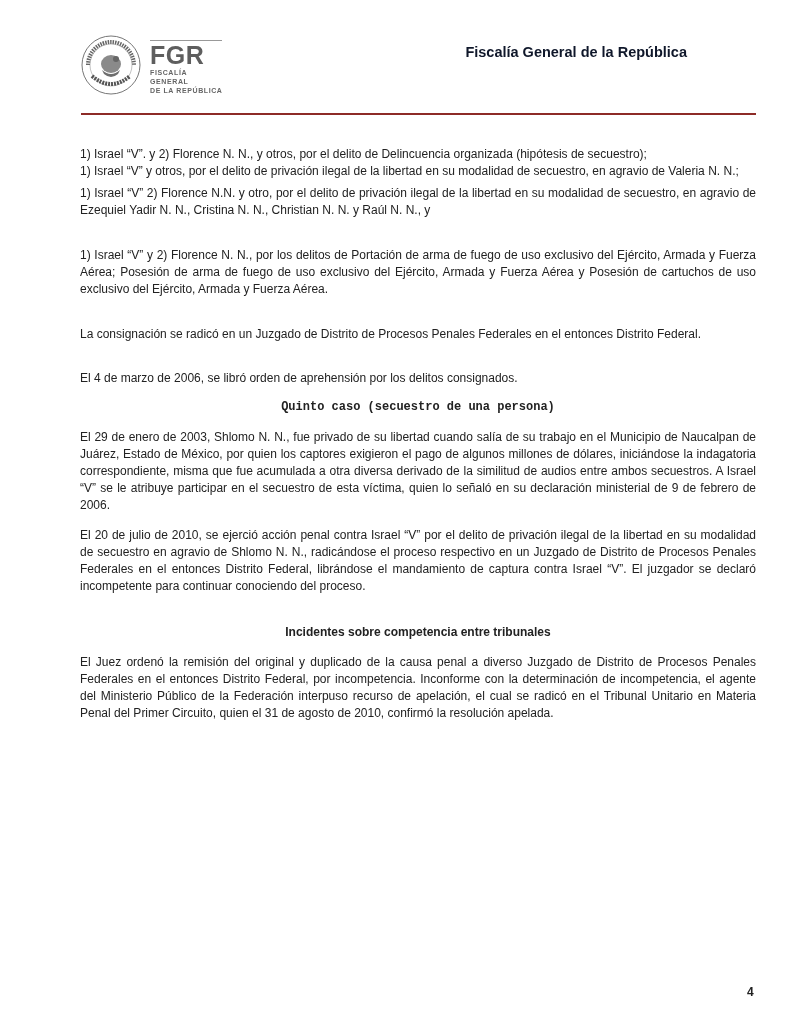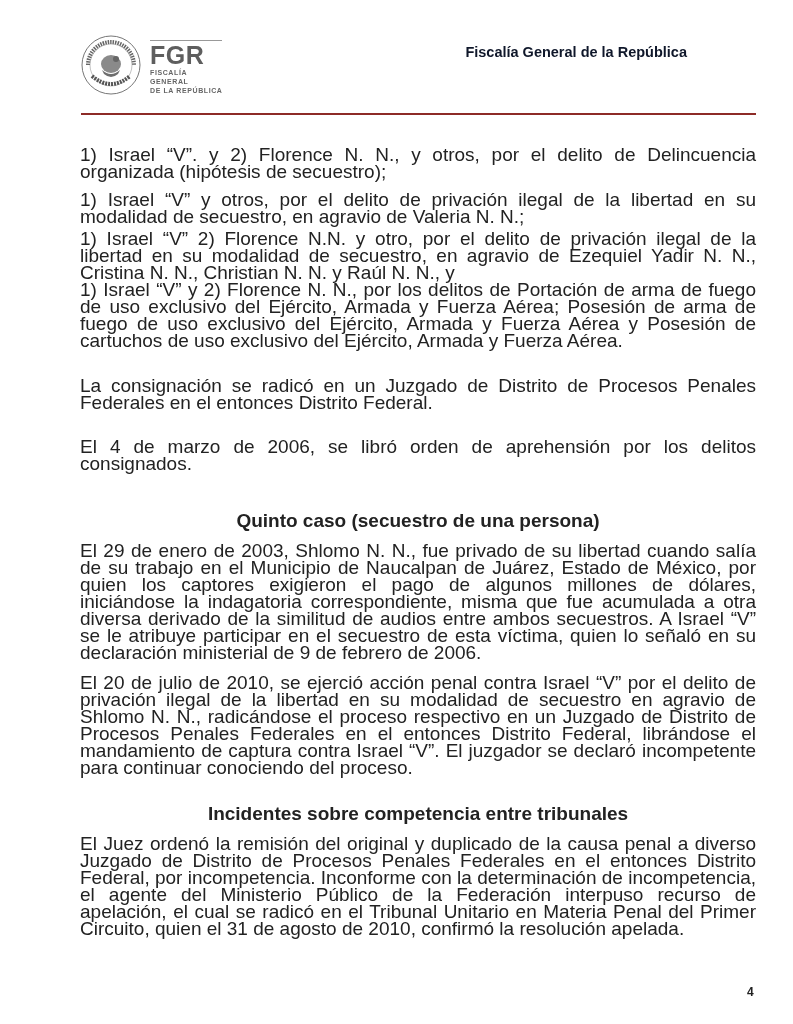--- a/index.html
+++ b/index.html
@@ -6,21 +6,21 @@
     body { width: 793px; height: 1024px; position: relative; overflow: hidden;
            font-family: "Liberation Sans", "DejaVu Sans", sans-serif; color: #222; }
     .header { position: absolute; left: 0; top: 0; width: 724px; height: 120px; }
     .seal { position: absolute; left: 80px; top: 34px; width: 62px; height: 62px; }
     .logo-block { position: absolute; left: 150px; top: 40px; width: 75px; }
     .logo-topline { width: 72px; height: 1px; background: #999; margin-bottom: 1px; }
     .logo-fgr { font-size: 25px; font-weight: bold; color: #5e5e5e; letter-spacing: 0.5px; line-height: 26px; }
     .logo-sub { font-size: 7px; color: #666; letter-spacing: 0.6px; line-height: 9px; font-weight: bold; }
     .header-title { position: absolute; right: 37px; top: 44px; font-size: 14.5px; font-weight: bold; color: #0f172a; }
     .rule { position: absolute; left: 81px; top: 113px; width: 675px; height: 2px; background: #8d2b27; }
-    .content { position: absolute; left: 80px; top: 146px; width: 676px; font-size: 19px; line-height: 17px; color: #222; }
+    .content { position: absolute; left: 80px; top: 146px; width: 676px; font-size: 12px; line-height: 17px; color: #222; }
     .content p { margin: 0; text-align: justify; }
     .h { text-align: center !important; font-weight: bold; }
     .page-number { position: absolute; left: 747px; top: 985px; font-size: 12px; font-weight: bold; color: #222; }
   </style>
 </head>
 <body>
 
 <div class="header">
   <svg class="seal" viewBox="0 0 62 62">
     <circle cx="31" cy="31" r="29" fill="none" stroke="#777" stroke-width="1"></circle>
@@ -36,25 +36,25 @@
     <div class="logo-fgr">FGR</div>
     <div class="logo-sub">FISCALÍA GENERAL</div>
     <div class="logo-sub">DE LA REPÚBLICA</div>
   </div>
   <div class="header-title">Fiscalía General de la República</div>
   <div class="rule"></div>
 </div>
 
 <div class="content">
   <p>1) Israel “V”. y 2) Florence N. N., y otros, por el delito de Delincuencia organizada (hipótesis de secuestro);</p>
-  <p style="margin-top:11px;">1) Israel “V” y otros, por el delito de privación ilegal de la libertad en su modalidad de secuestro, en agravio de Valeria N. N.;</p>
+  <p style="">1) Israel “V” y otros, por el delito de privación ilegal de la libertad en su modalidad de secuestro, en agravio de Valeria N. N.;</p>
   <p style="margin-top:5px;">1) Israel “V” 2) Florence N.N. y otro, por el delito de privación ilegal de la libertad en su modalidad de secuestro, en agravio de Ezequiel Yadir N. N., Cristina N. N., Christian N. N. y Raúl N. N., y</p>
-  <p style="">1) Israel “V” y 2) Florence N. N., por los delitos de Portación de arma de fuego de uso exclusivo del Ejército, Armada y Fuerza Aérea; Posesión de arma de fuego de uso exclusivo del Ejército, Armada y Fuerza Aérea y Posesión de cartuchos de uso exclusivo del Ejército, Armada y Fuerza Aérea.</p>
+  <p style="margin-top:28px;">1) Israel “V” y 2) Florence N. N., por los delitos de Portación de arma de fuego de uso exclusivo del Ejército, Armada y Fuerza Aérea; Posesión de arma de fuego de uso exclusivo del Ejército, Armada y Fuerza Aérea y Posesión de cartuchos de uso exclusivo del Ejército, Armada y Fuerza Aérea.</p>
   <p style="margin-top:28px;">La consignación se radicó en un Juzgado de Distrito de Procesos Penales Federales en el entonces Distrito Federal.</p>
   <p style="margin-top:27px;">El 4 de marzo de 2006, se libró orden de aprehensión por los delitos consignados.</p>
-  <p class="h" style="margin-top:40px;">Quinto caso (secuestro de una persona)</p>
+  <p class="h" style="margin-top:12px;font-family:Liberation Mono, monospace;">Quinto caso (secuestro de una persona)</p>
   <p style="margin-top:13px;">El 29 de enero de 2003, Shlomo N. N., fue privado de su libertad cuando salía de su trabajo en el Municipio de Naucalpan de Juárez, Estado de México, por quien los captores exigieron el pago de algunos millones de dólares, iniciándose la indagatoria correspondiente, misma que fue acumulada a otra diversa derivado de la similitud de audios entre ambos secuestros. A Israel “V” se le atribuye participar en el secuestro de esta víctima, quien lo señaló en su declaración ministerial de 9 de febrero de 2006.</p>
   <p style="margin-top:13px;">El 20 de julio de 2010, se ejerció acción penal contra Israel “V” por el delito de privación ilegal de la libertad en su modalidad de secuestro en agravio de Shlomo N. N., radicándose el proceso respectivo en un Juzgado de Distrito de Procesos Penales Federales en el entonces Distrito Federal, librándose el mandamiento de captura contra Israel “V”. El juzgador se declaró incompetente para continuar conociendo del proceso.</p>
   <p class="h" style="margin-top:29px;">Incidentes sobre competencia entre tribunales</p>
   <p style="margin-top:13px;">El Juez ordenó la remisión del original y duplicado de la causa penal a diverso Juzgado de Distrito de Procesos Penales Federales en el entonces Distrito Federal, por incompetencia. Inconforme con la determinación de incompetencia, el agente del Ministerio Público de la Federación interpuso recurso de apelación, el cual se radicó en el Tribunal Unitario en Materia Penal del Primer Circuito, quien el 31 de agosto de 2010, confirmó la resolución apelada.</p>
 </div>
 
 <div class="page-number">4</div>
 
 </body></html>

